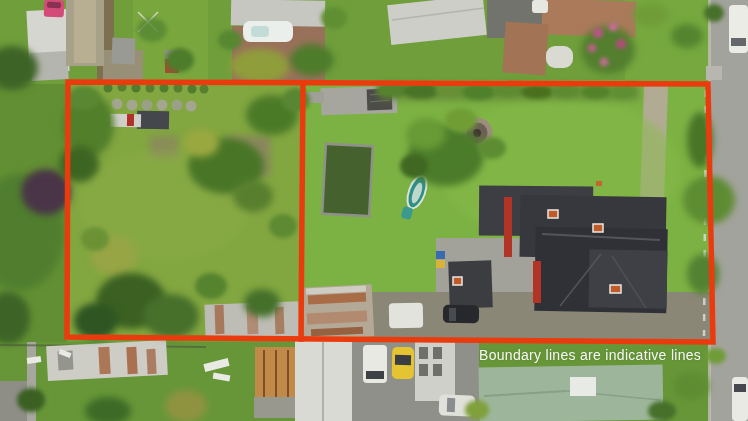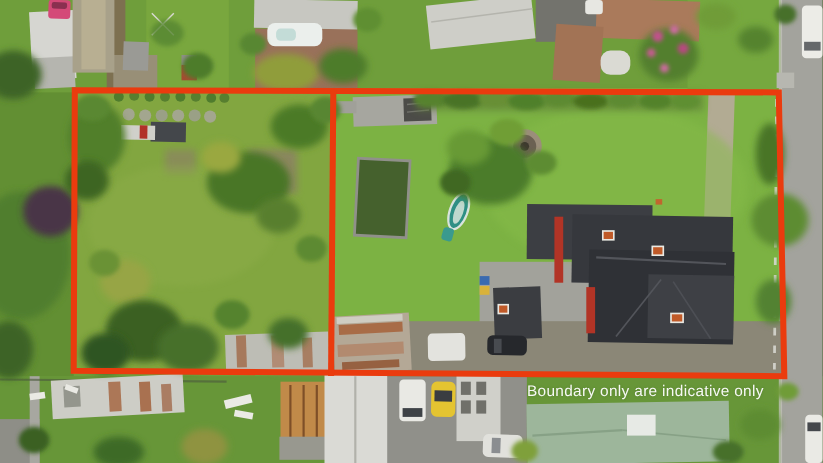--- a/index.html
+++ b/index.html
@@ -235,14 +235,14 @@
           <ellipse cx="691" cy="386" rx="18" ry="14" fill="#5d8c33" filter="url(#b4)"></ellipse>
           <ellipse cx="716" cy="356" rx="10" ry="8" fill="#6f9c38" filter="url(#b2)"></ellipse>
           <ellipse cx="662" cy="411" rx="14" ry="10" fill="#47702a" filter="url(#b2)"></ellipse>
         </g>
       </g>
     <g id="boundary-overlay">
         <polygon points="68,82 708,84 713,342 67,337" fill="none" stroke="#ea3b0e" stroke-width="5.5" stroke-linejoin="miter" stroke-linecap="square"></polygon>
         <polyline points="303,84 301,339" fill="none" stroke="#ea3b0e" stroke-width="5.5" stroke-linejoin="miter" stroke-linecap="square"></polyline>
       </g>
   </svg>
-  <div class="caption" style="left: 479px; top: 347px; color: rgba(255, 255, 255, 0.95); font-size: 14px; letter-spacing: 0.3px;">Boundary only are indicative only</div>
+  <div class="caption" style="left: 479px; top: 347px; color: rgba(255, 255, 255, 0.95); font-size: 14px; letter-spacing: 0.3px;">Boundary lines are indicative lines</div>
 </div>
 
 </body></html>

